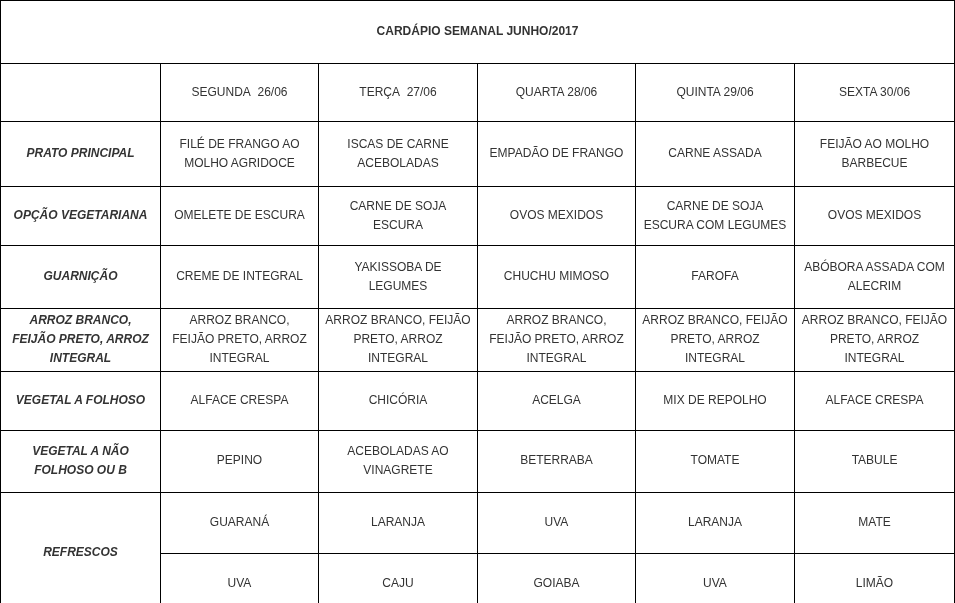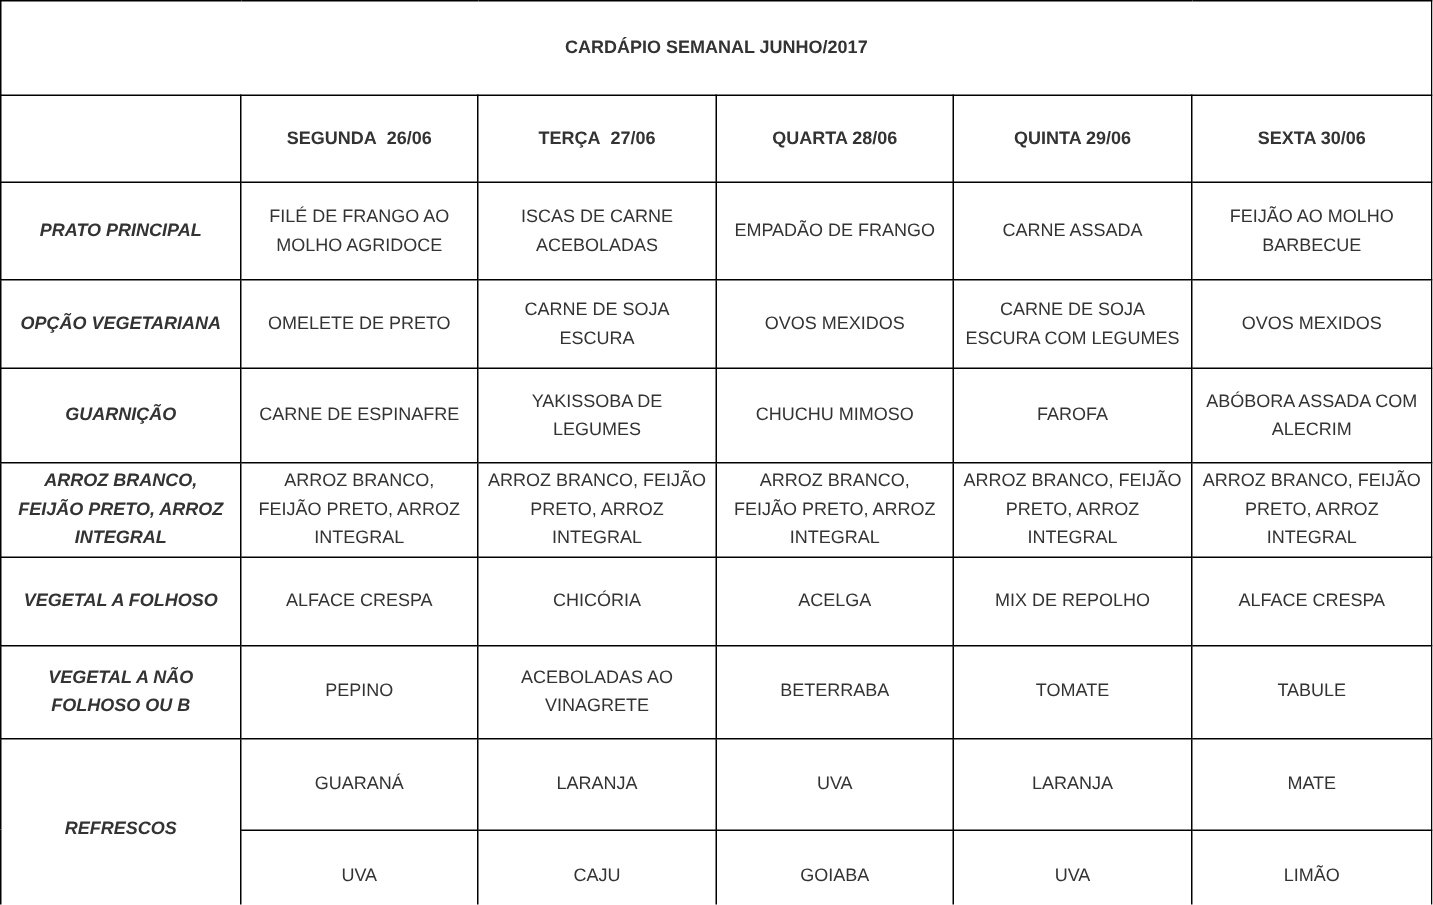--- a/index.html
+++ b/index.html
@@ -15,21 +15,21 @@
     border: 1px solid #000000;
     text-align: center; vertical-align: middle;
     padding: 2px 6px;
     font-size: 12px; line-height: 1.6; color: #333333;
     overflow: hidden; word-wrap: break-word;
   }
   td.title-cell {
     font-weight: bold; font-size: 13.5px; color: #1a1a1a;
   }
   td.day-header {
-    font-weight: bold; font-size: 12.5px; color: #1a1a1a; line-height: 1.4;
+    font-weight: normal; font-size: 12.5px; color: #1a1a1a; line-height: 1.4;
   }
   td.label-cell {
     text-align: left; font-weight: bold; font-size: 12.5px; color: #1a1a1a;
     line-height: 1.5; padding-left: 7px; padding-right: 3px; font-style: italic;
   }
   tr.r-title  td { height: 58px; }
   tr.r-head   td { height: 53px; }
   tr.r1 td { height: 60px; }
   tr.r2 td { height: 54px; }
   tr.r3 td { height: 58px; }
@@ -71,30 +71,30 @@
       <td class="label-cell">PRATO PRINCIPAL</td>
       <td>FILÉ DE FRANGO AO MOLHO AGRIDOCE</td>
       <td>ISCAS DE CARNE ACEBOLADAS</td>
       <td>EMPADÃO DE FRANGO</td>
       <td>CARNE ASSADA</td>
       <td>FEIJÃO AO MOLHO BARBECUE</td>
     </tr>
 
     <tr class="r2">
       <td class="label-cell">OPÇÃO VEGETARIANA</td>
-      <td>OMELETE DE PRETO</td>
+      <td>OMELETE DE ESCURA</td>
       <td>CARNE DE SOJA ESCURA</td>
       <td>OVOS MEXIDOS</td>
       <td>CARNE DE SOJA ESCURA COM LEGUMES</td>
       <td>OVOS MEXIDOS</td>
     </tr>
 
     <tr class="r3">
       <td class="label-cell">GUARNIÇÃO</td>
-      <td>CARNE DE ESPINAFRE</td>
+      <td>CREME DE INTEGRAL</td>
       <td>YAKISSOBA DE LEGUMES</td>
       <td>CHUCHU MIMOSO</td>
       <td>FAROFA</td>
       <td>ABÓBORA ASSADA COM ALECRIM</td>
     </tr>
 
     <tr class="r4">
       <td class="label-cell">ARROZ BRANCO, FEIJÃO PRETO, ARROZ INTEGRAL</td>
       <td>ARROZ BRANCO, FEIJÃO PRETO, ARROZ INTEGRAL</td>
       <td>ARROZ BRANCO, FEIJÃO PRETO, ARROZ INTEGRAL</td>

